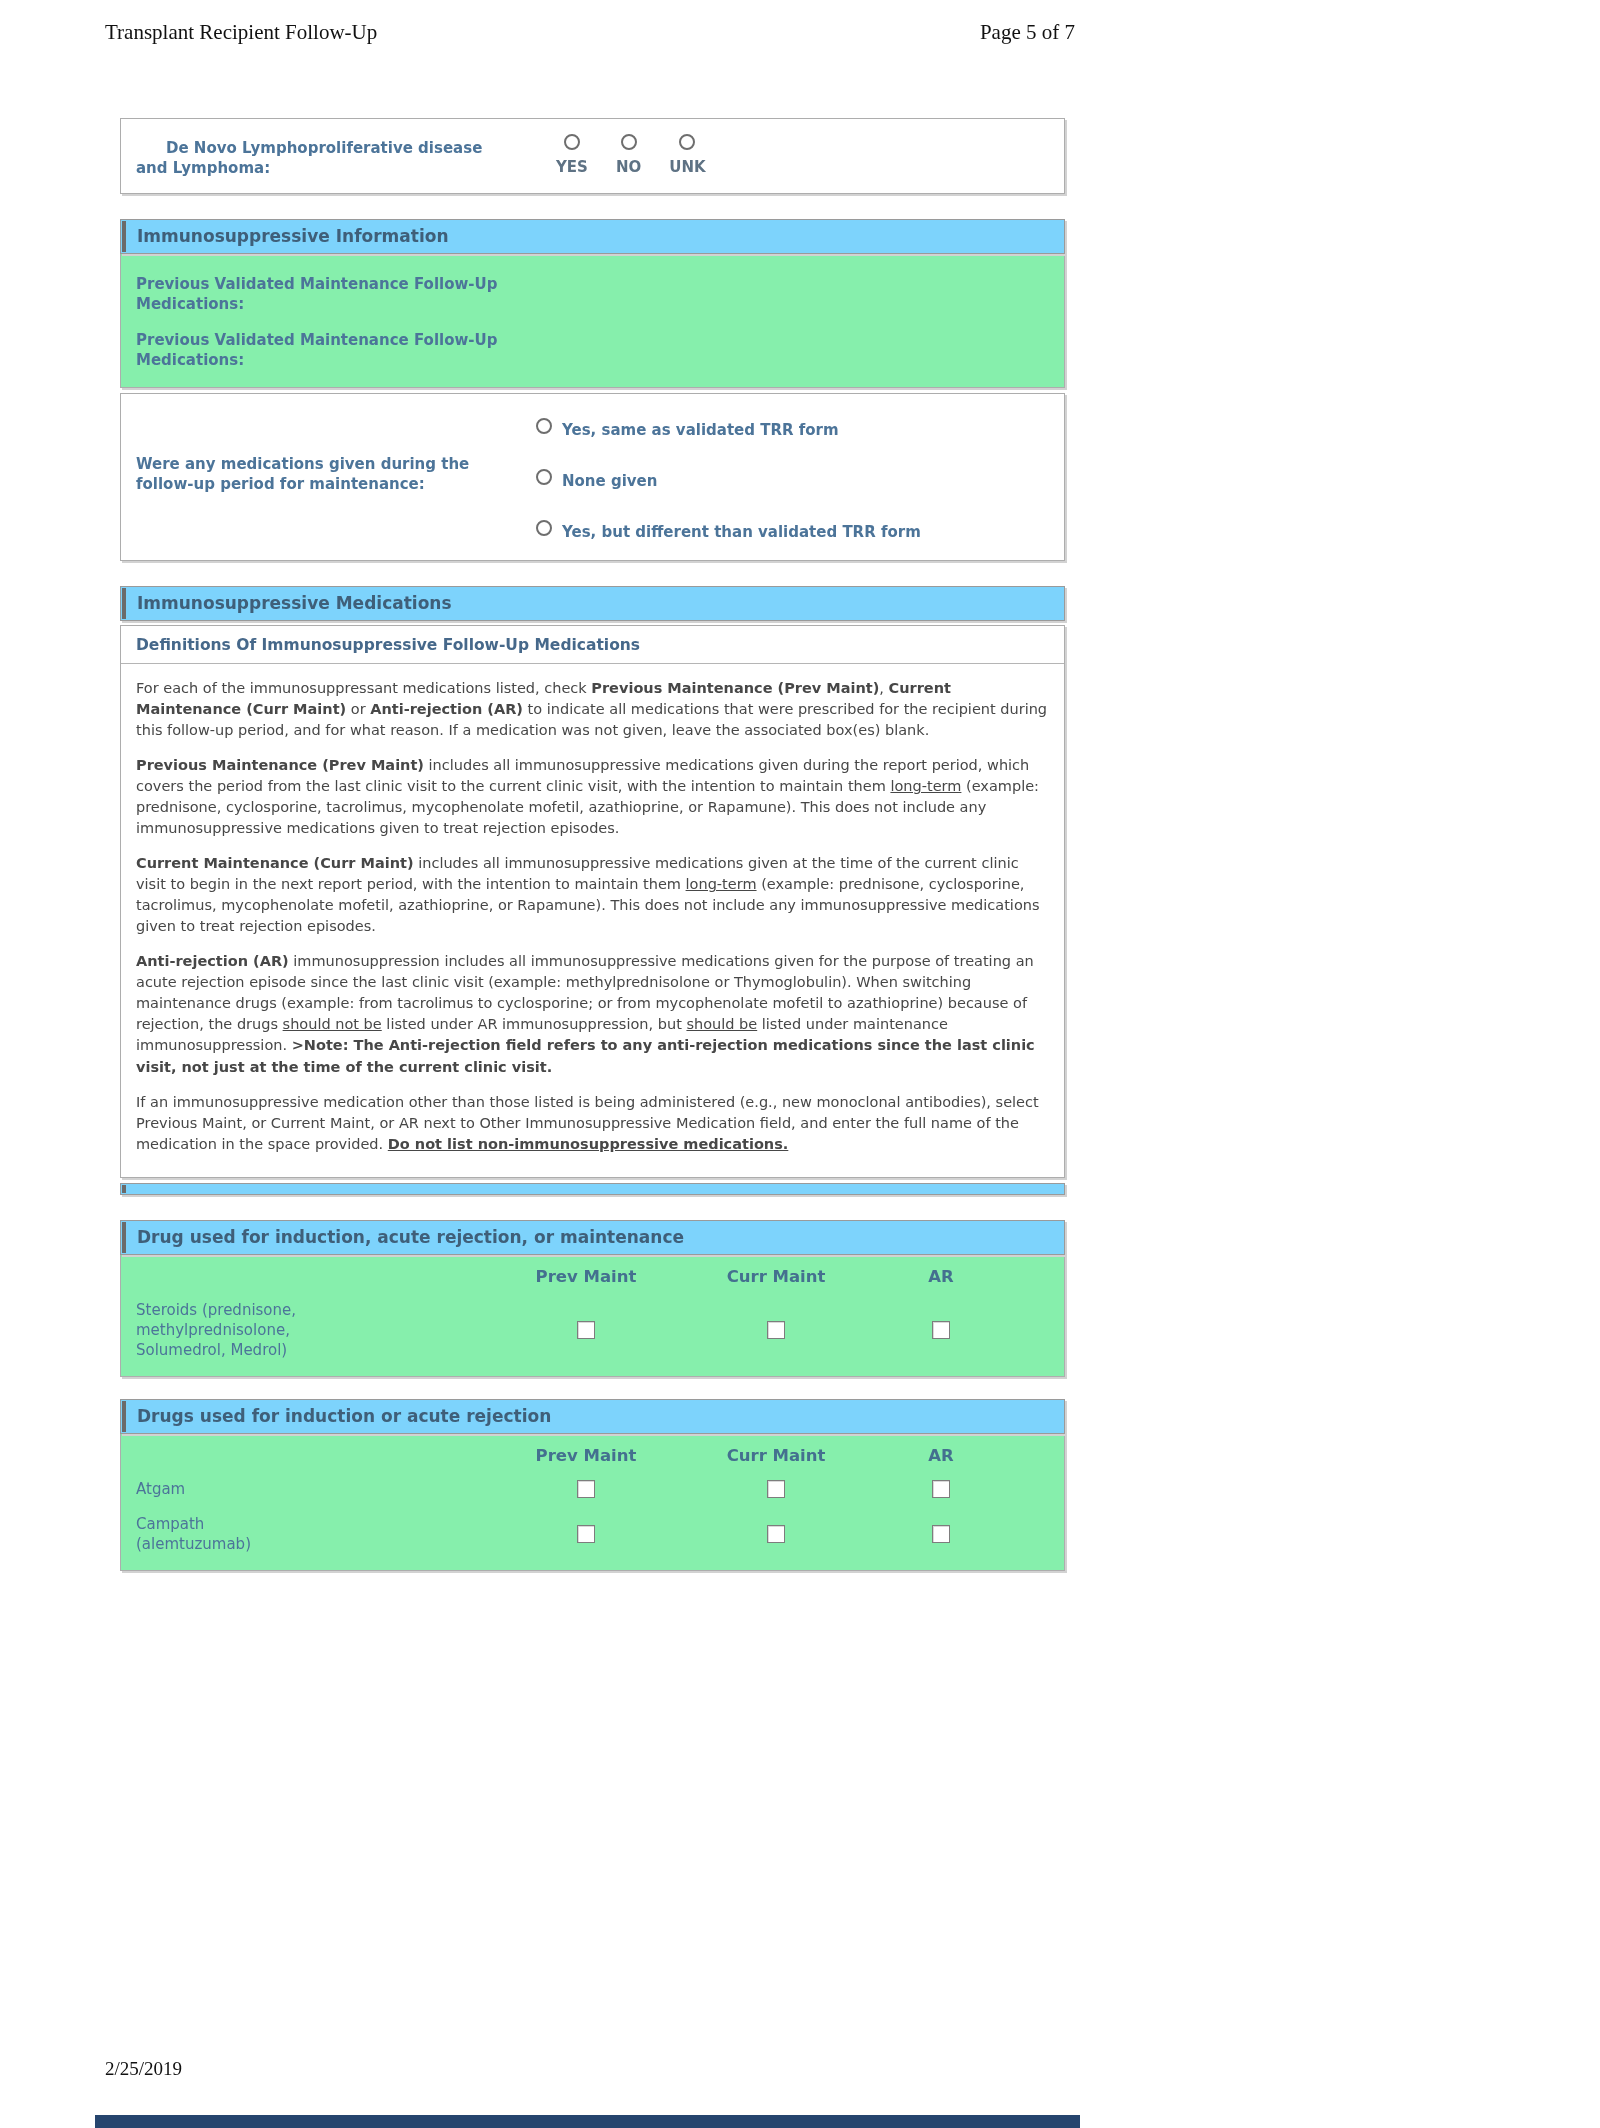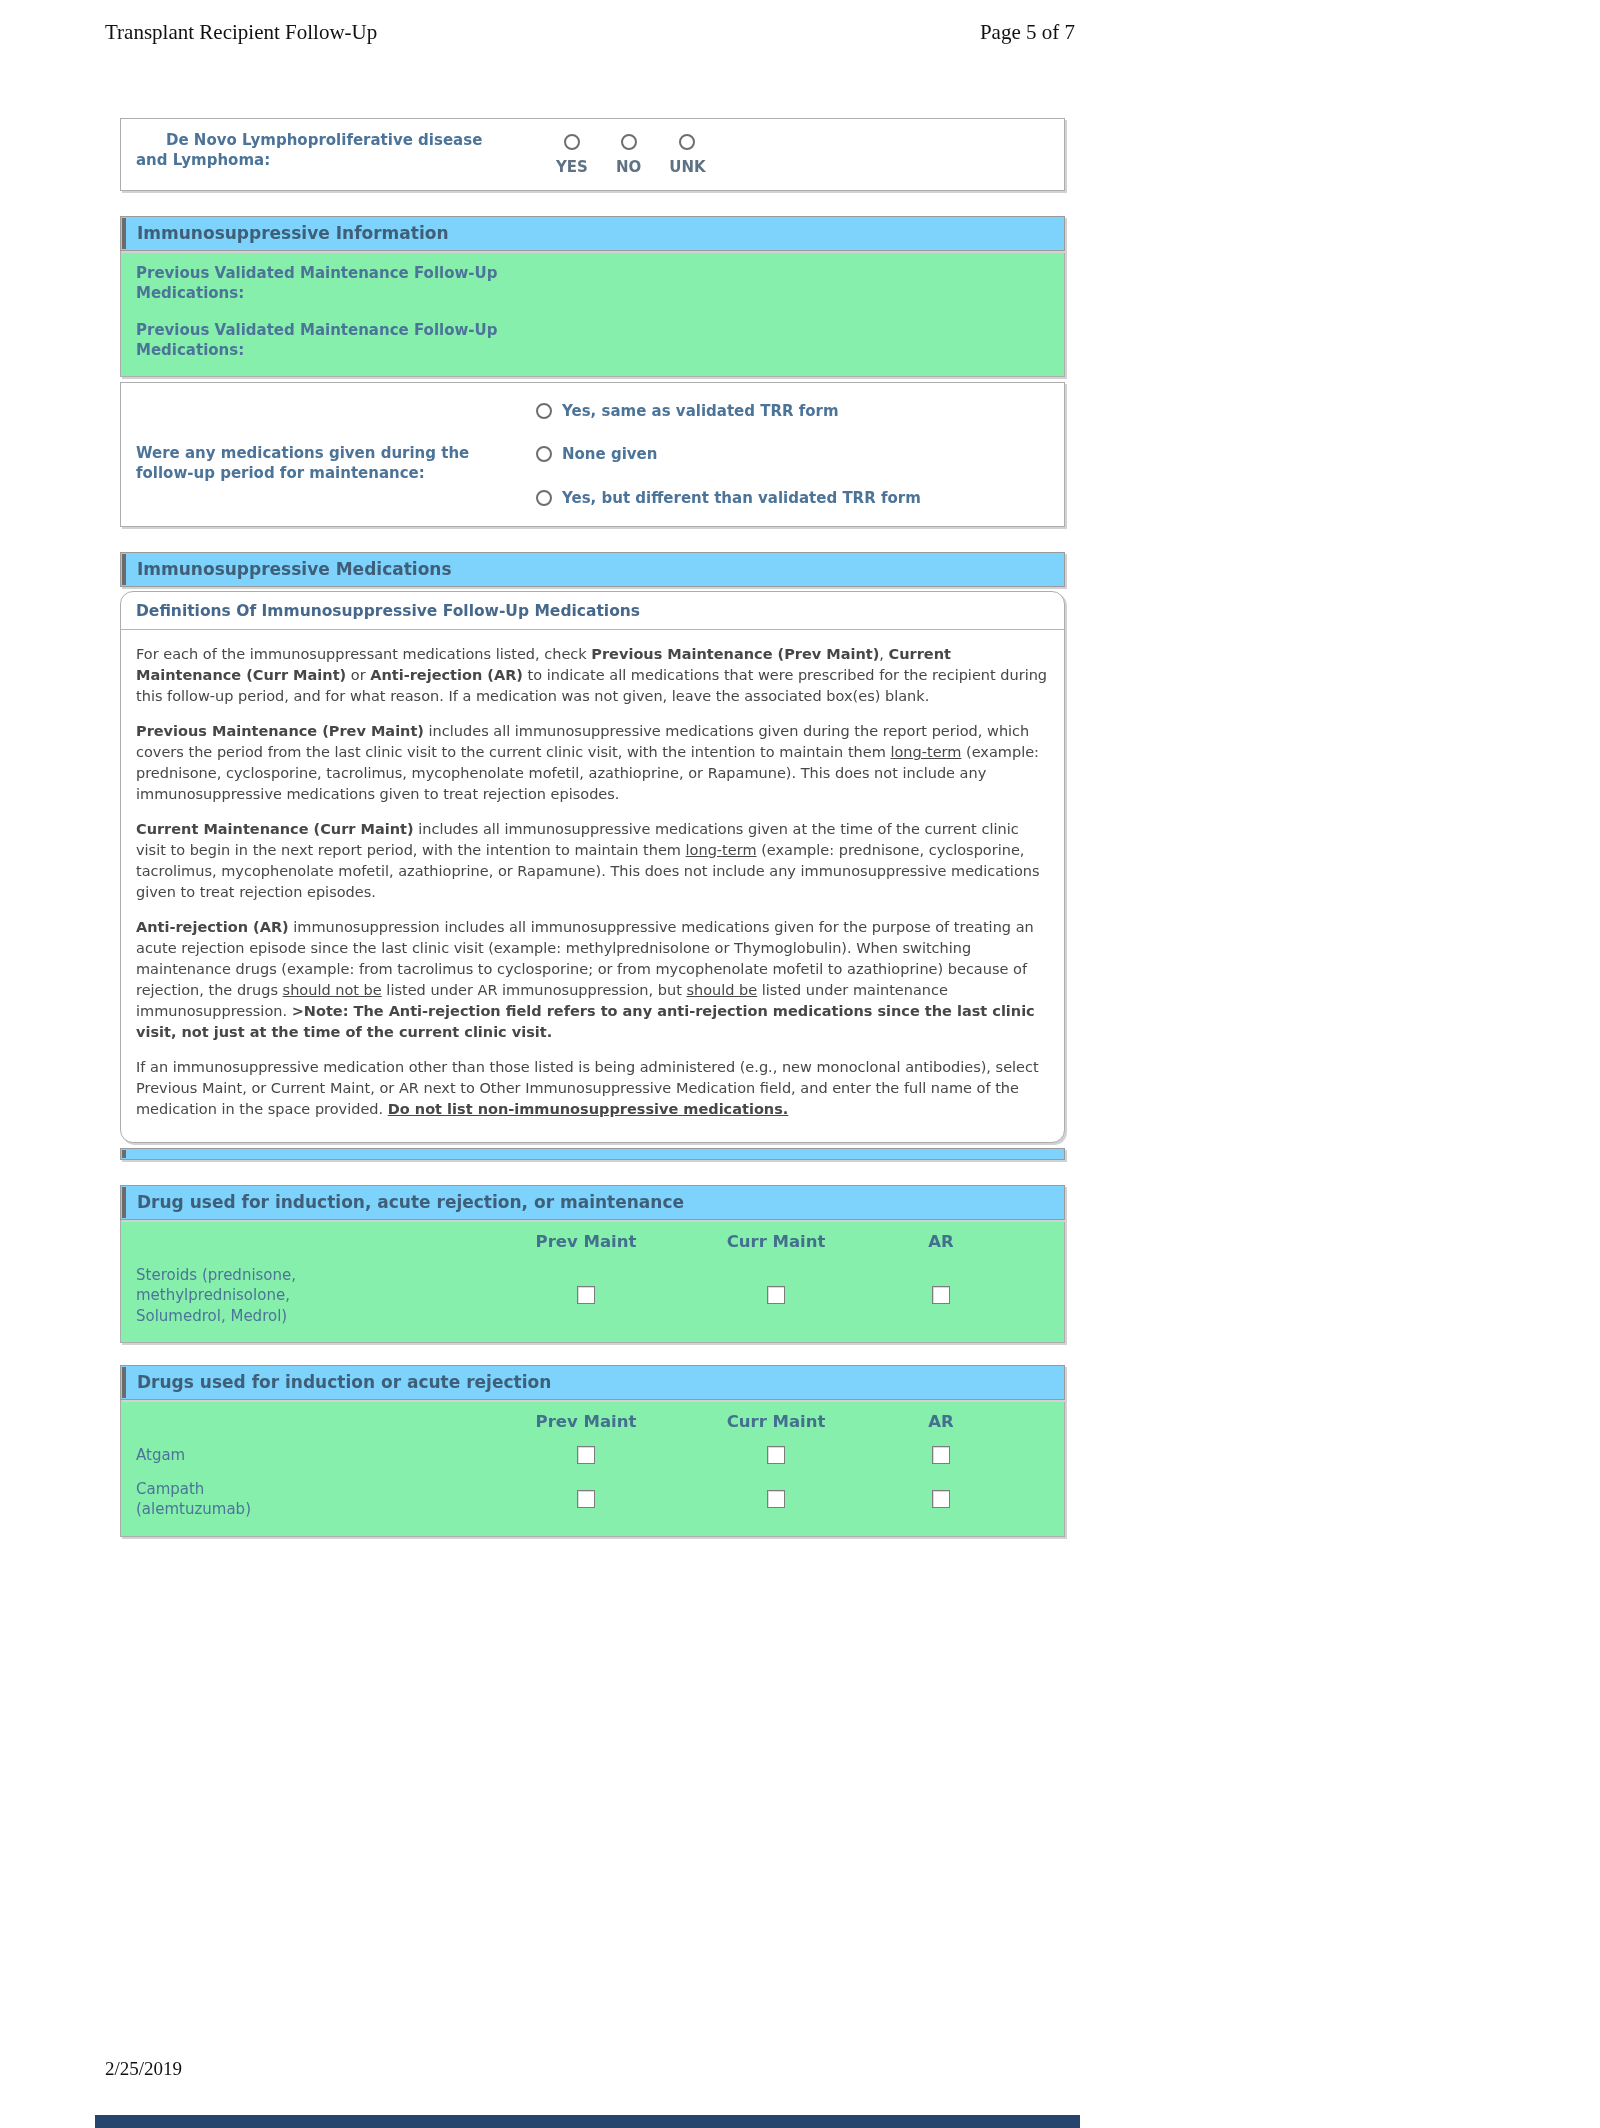--- a/index.html
+++ b/index.html
@@ -55,21 +55,21 @@
   }
   .bar.thin { height:12px; padding:0; }
 
   
   .bar-body {
     border:1px solid #adadad; border-top:none;
     box-shadow:2px 2px 0 #d2d2d2;
     background:#86efac;
   }
 
-  .blue-label { color:#4c7499; font-weight:bold; font-size:15px; line-height:1.35; }
+  .blue-label { color:#4c7499; font-weight:bold; font-size:15px; line-height:1.35;margin-top:8px; }
   .blue-text  { color:#4c7499; font-size:15px; line-height:1.35; }
 
   
   .lymphoma-box { display:flex; align-items:flex-start; padding:11px 15px 14px 15px; min-height:62px; }
   .lymphoma-label { width:360px; text-indent:30px; }
   .hradio-group { display:flex; gap:28px; margin-left:60px; margin-top:4px; }
   .hradio { display:flex; align-items:center; gap:8px;flex-direction:column; }
   .hradio .opt-text { color:#5e7284; font-weight:bold; font-size:15px; }
 
   .radio-circle {
@@ -87,21 +87,21 @@
   .vradio-group { margin-left:50px; display:flex; flex-direction:column; gap:23px; }
   .vradio { display:flex; align-items:center; gap:10px; }
 
   
   .view-bar {
     border:1px solid #adadad; box-shadow:2px 2px 0 #d2d2d2;
     margin-top:3px; padding:8px 15px;
   }
   .view-link { color:#3f6380; font-weight:bold; font-size:15.5px; text-decoration:none; }
 
-  .definitions-box { margin-top:4px; padding:0 0 18px 0;border-radius:13px; }
+  .definitions-box { margin-top:4px; padding:0 0 18px 0; }
   .definitions-title {
     padding:10px 15px 9px 15px; border-bottom:1px solid #b5b5b5;
     color:#46688a; font-weight:bold; font-size:15.5px;
   }
   .definitions-text { padding:14px 15px 0 15px; }
   .definitions-text p {
     font-size:14.5px; color:#474747; line-height:1.45; margin-bottom:14px;
   }
   .definitions-text p:last-child { margin-bottom:4px; }
 

